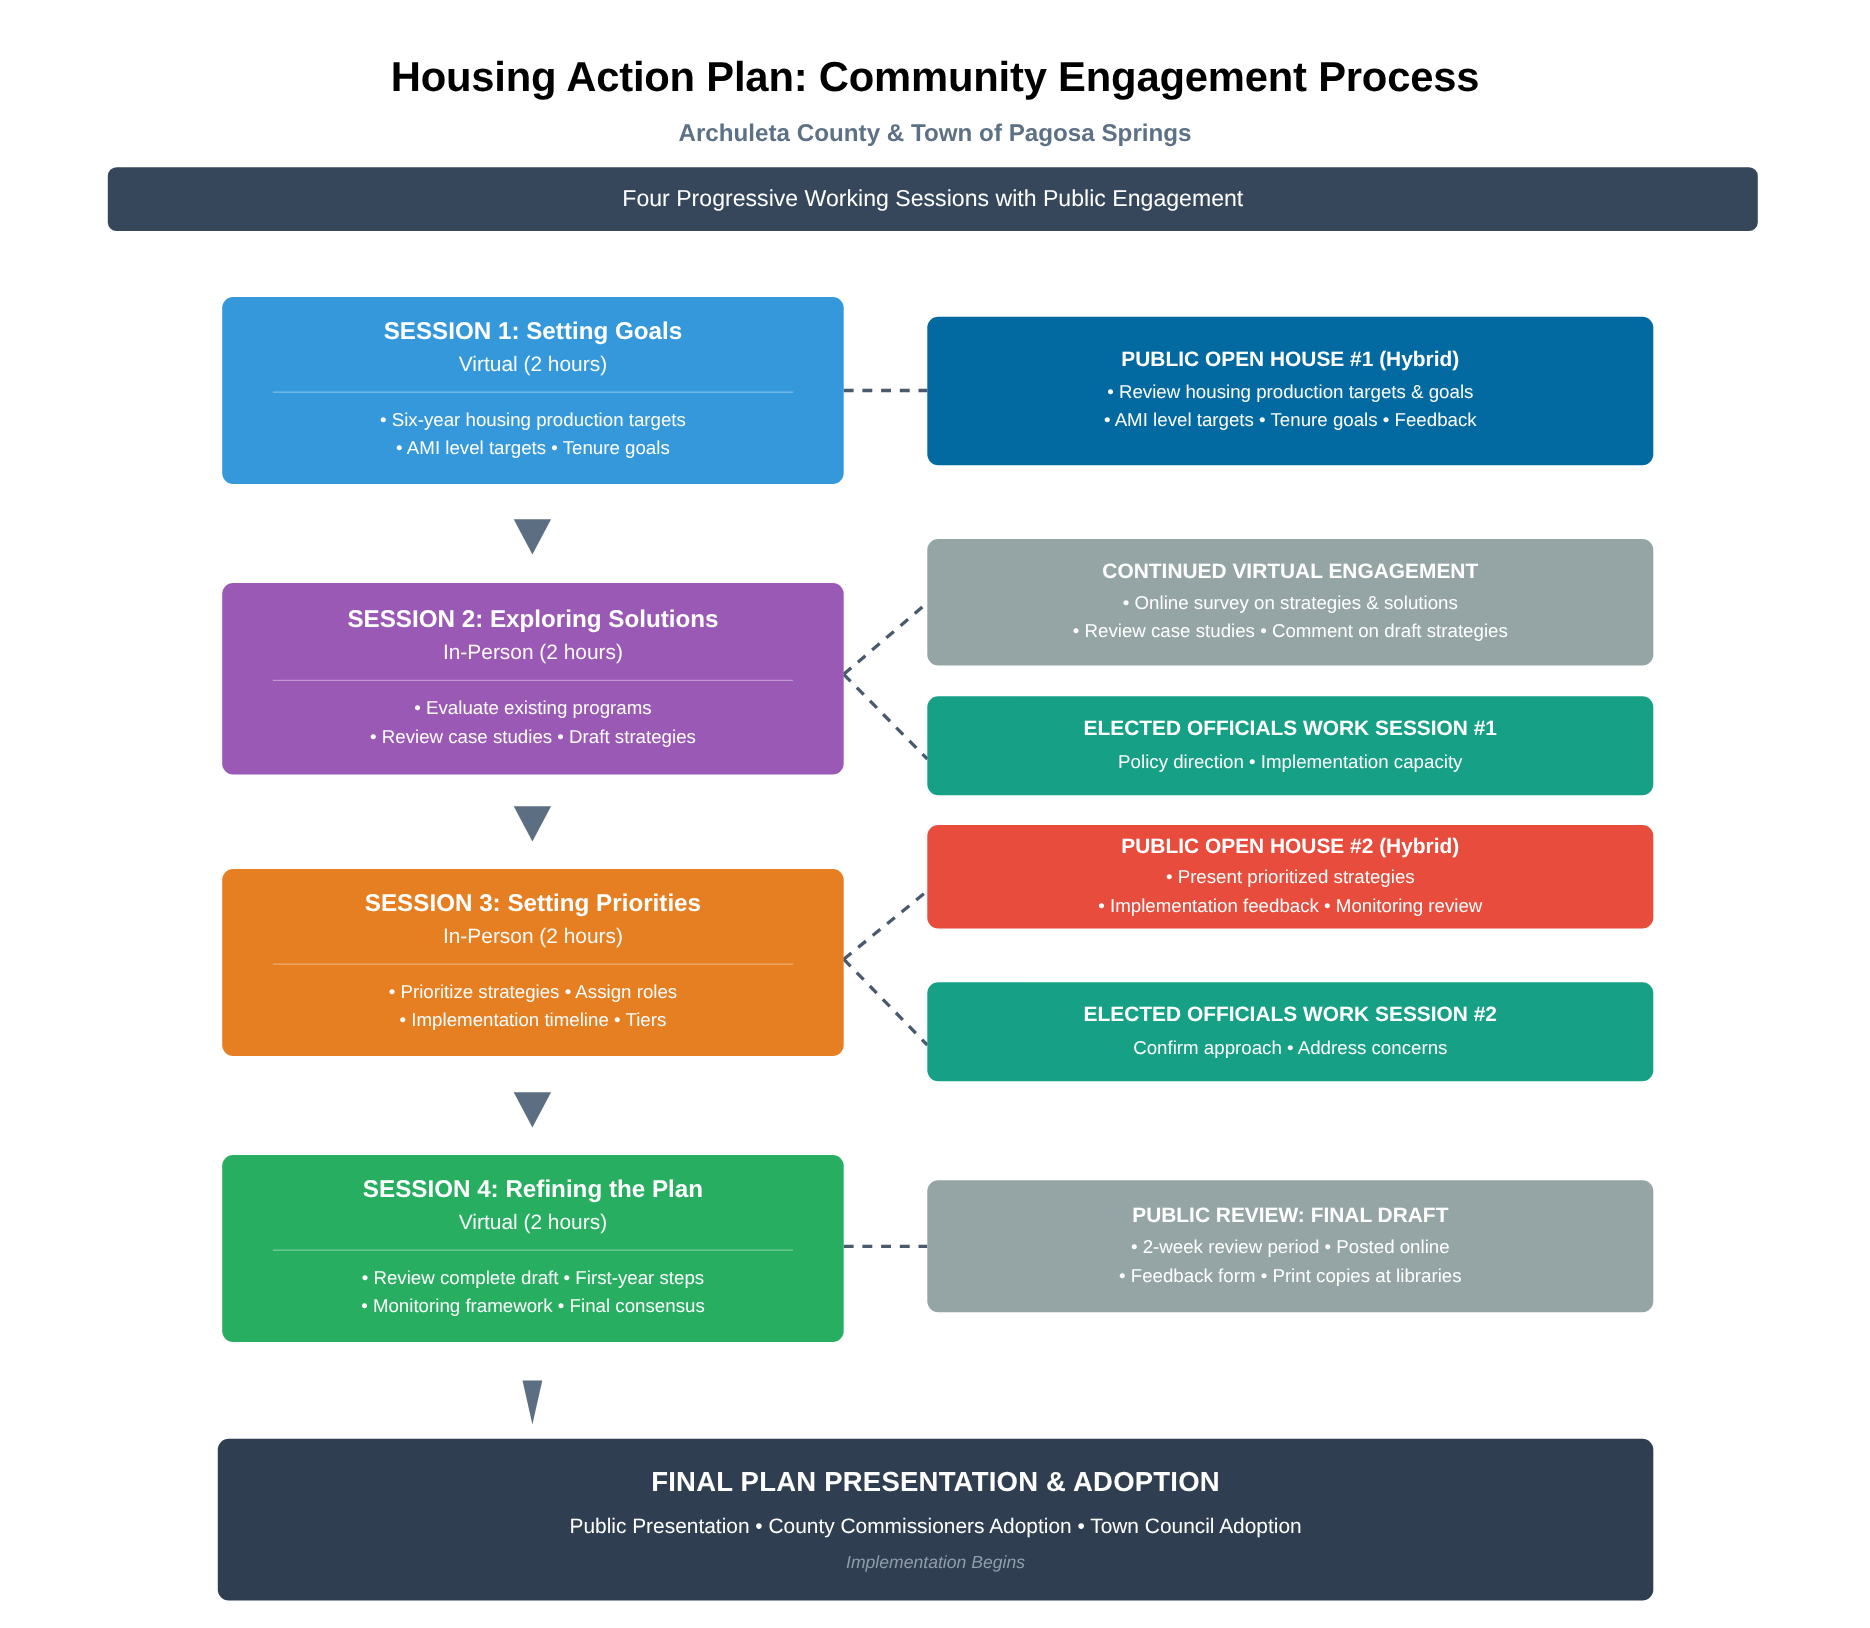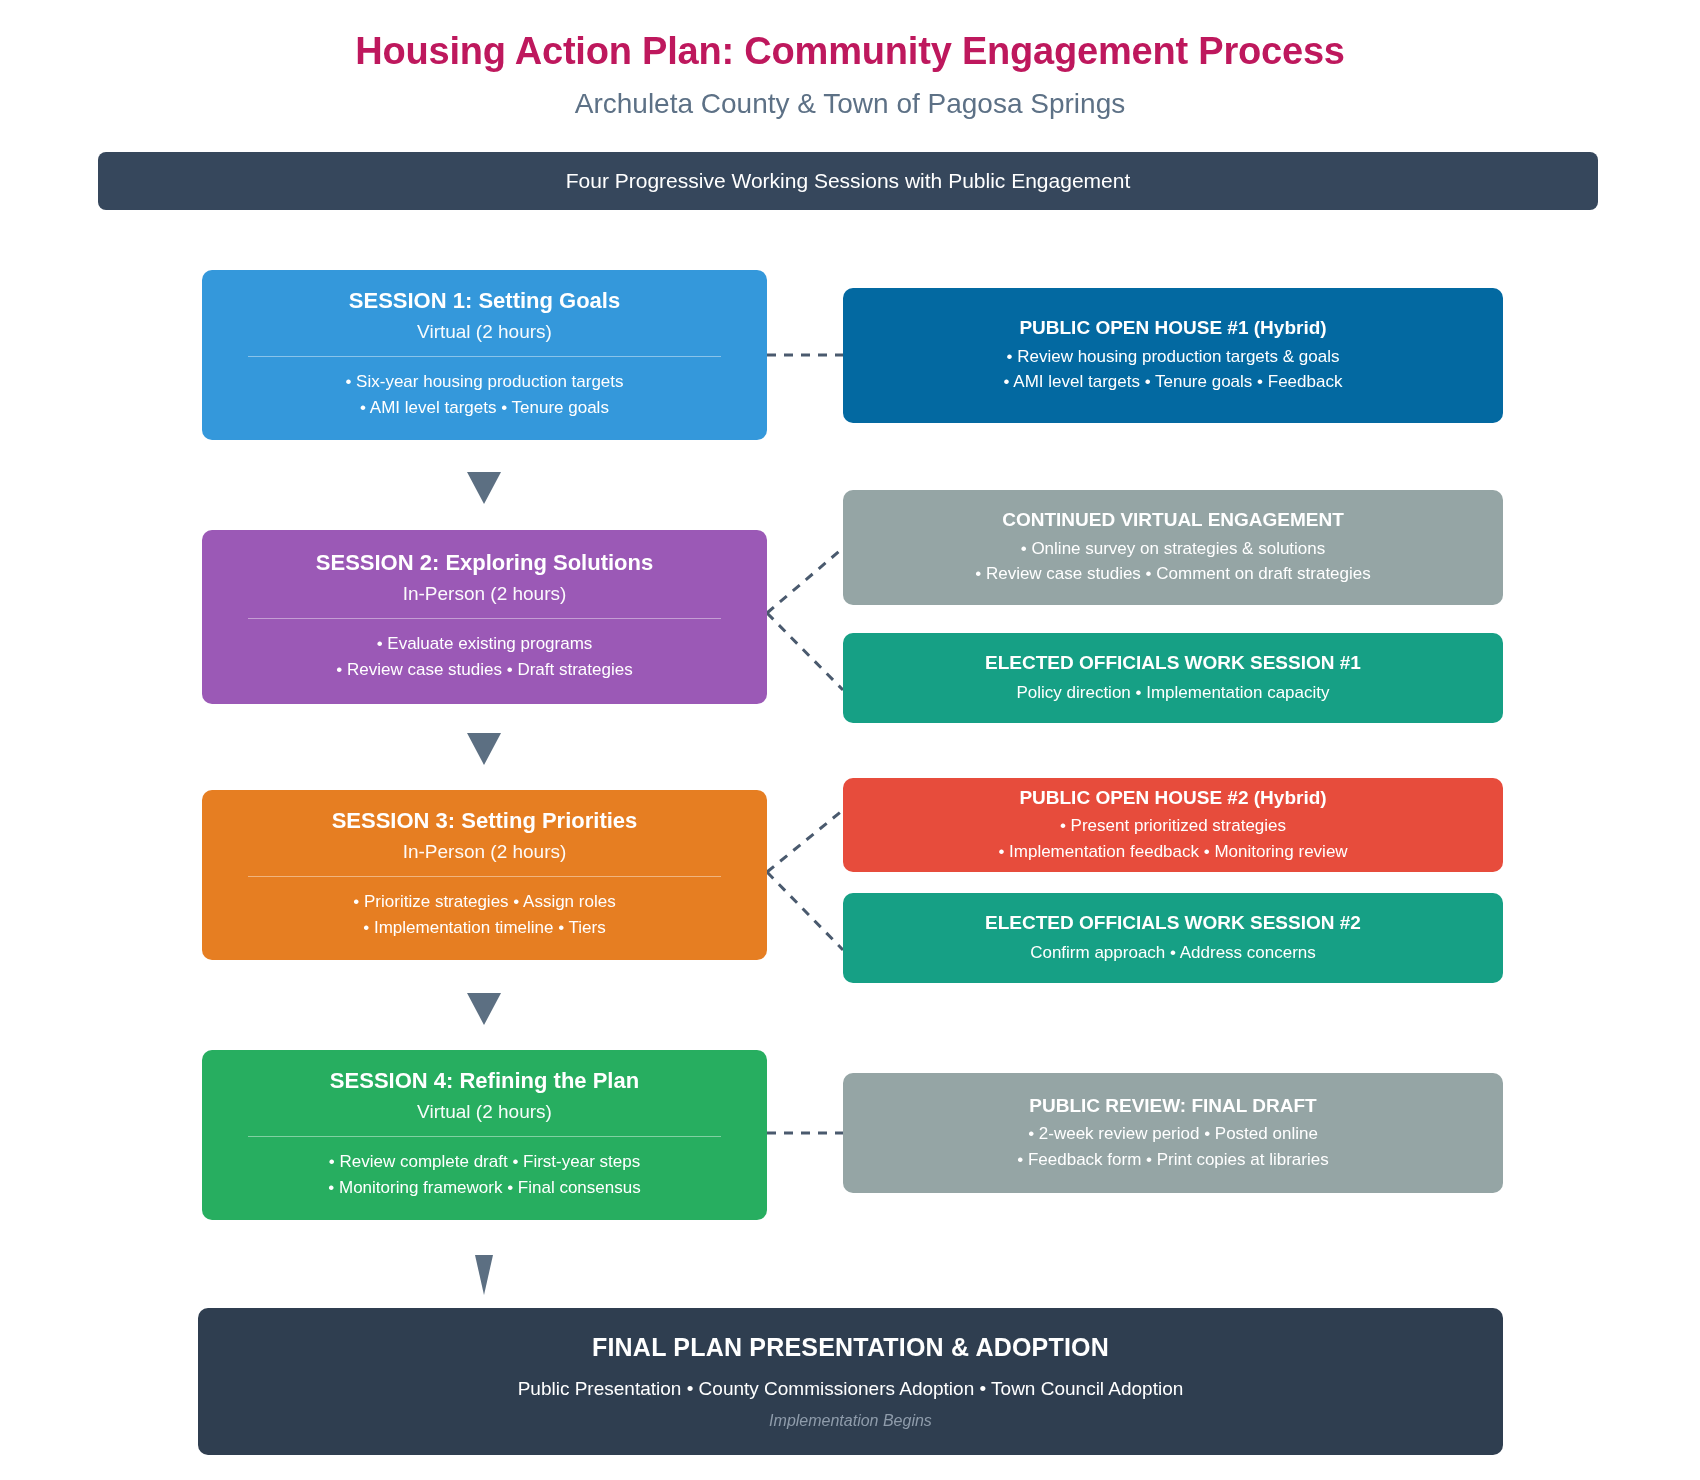--- a/index.html
+++ b/index.html
@@ -15,29 +15,30 @@
     width: 1700px;
     height: 1480px;
     background: #ffffff;
   }
 
   
   .header { padding-top: 30px; text-align: center; }
   .main-title {
     font-size: 38px;
     font-weight: bold;
-    color: #be185d;
+    color: #000000;
     letter-spacing: -0.2px;
     line-height: 1.15;
+    margin-top: 20px;
   }
   .sub-title {
-    font-size: 28px;
+    font-size: 22px;
     color: #5d7186;
     margin-top: 14px;
-    font-weight: normal;
+    font-weight: bold;
   }
 
   
   .banner {
     position: absolute;
     left: 98px;
     top: 152px;
     width: 1500px;
     height: 58px;
     background: #36475c;
@@ -208,21 +209,21 @@
     <div class="arrow big" style="left:467px; top:733px;"></div>
 
     <div class="node session" style="top:790px; height:170px; background:#e67e22;">
       <div class="title">SESSION 3: Setting Priorities</div>
       <div class="mode">In-Person (2 hours)</div>
       <div class="rule"></div>
       <div class="det">• Prioritize strategies • Assign roles</div>
       <div class="det">• Implementation timeline • Tiers</div>
     </div>
 
-    <div class="node side" style="top:778px; height:94px; background:#e74c3c;">
+    <div class="node side" style="top:750px; height:94px; background:#e74c3c;">
       <div class="title">PUBLIC OPEN HOUSE #2 (Hybrid)</div>
       <div class="det">• Present prioritized strategies</div>
       <div class="det">• Implementation feedback • Monitoring review</div>
     </div>
 
     <div class="node side one-line" style="top:893px; height:90px; background:#16a085;">
       <div class="title">ELECTED OFFICIALS WORK SESSION #2</div>
       <div class="det">Confirm approach • Address concerns</div>
     </div>
 

